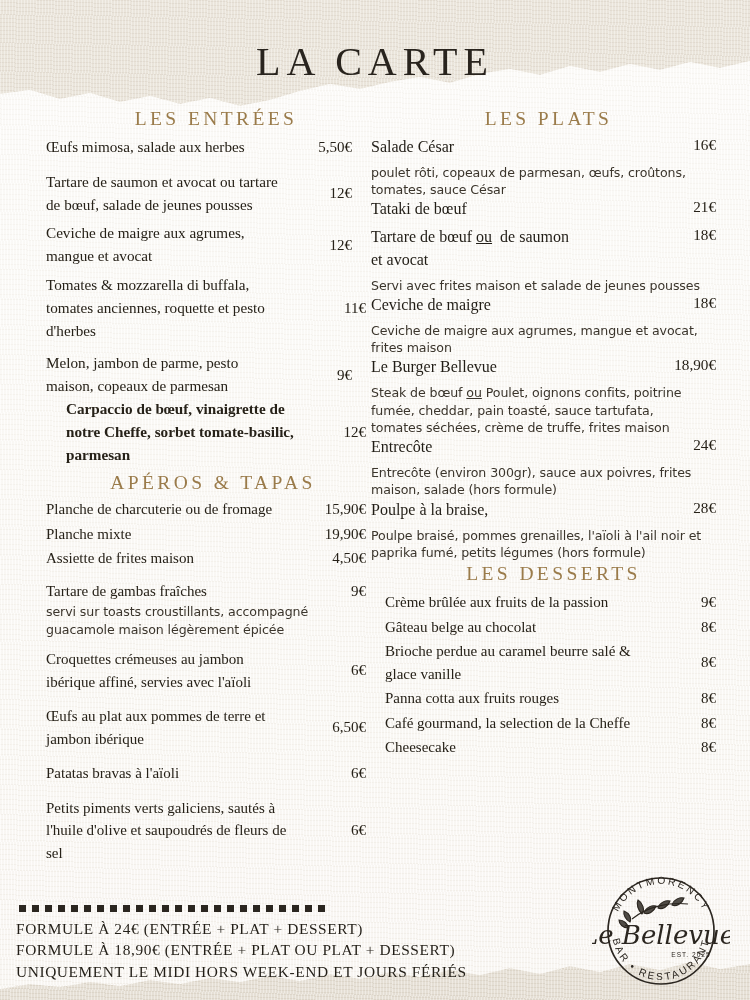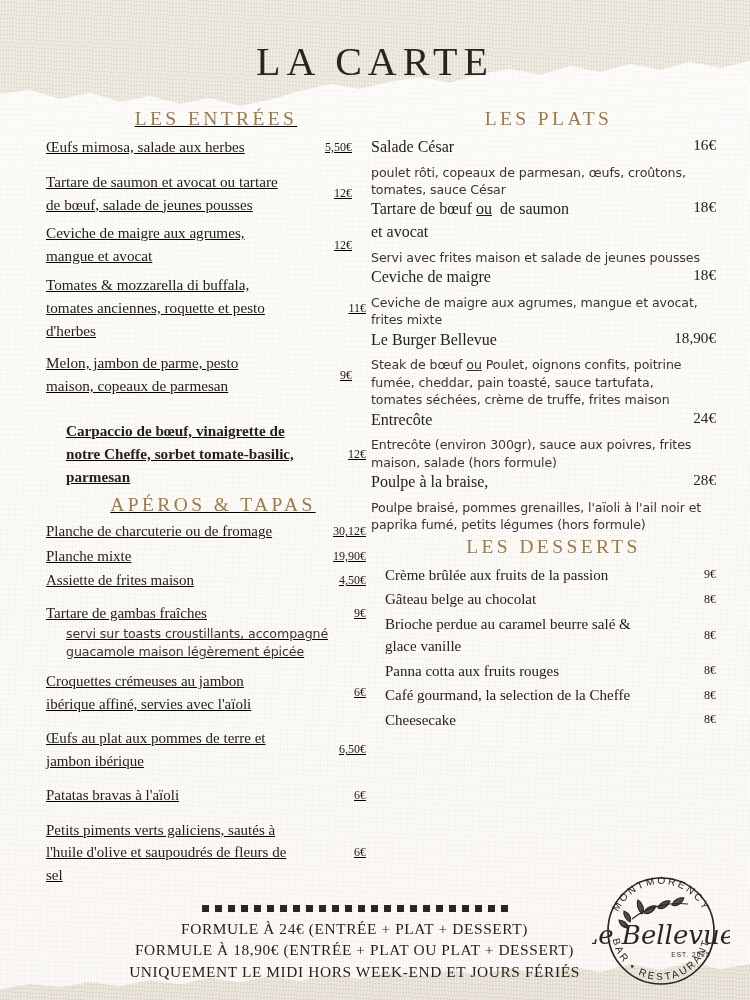--- a/index.html
+++ b/index.html
@@ -52,21 +52,21 @@
   #content { position:absolute; inset:0; }
 
   .title {
     position:absolute; top:38px; left:0; width:750px;
     text-align:center;
     font-size:40px; letter-spacing:6px; color:#29241e;
     font-family:"Liberation Serif", serif;
   }
 
   .col { position:absolute; }
-  .col-left  { left:46px;  top:108px; width:320px;text-decoration:underline; }
+  .col-left  { left:46px;  top:108px; width:320px; }
   .col-right { left:371px; top:108px; width:345px; }
 
   .sec-head {
     text-align:center;
     color:#9a7b4a;
     font-size:19.5px;
     letter-spacing:3.4px;
     font-family:"Liberation Serif", serif;
   }
   .sec-head.entrees  { padding-left:20px; }
@@ -75,21 +75,21 @@
   .sec-head.desserts { padding-left:20px; }
 
   .item { display:flex; align-items:flex-start; }
   .item .nm {
     flex:1 1 auto;
     font-size:15.2px; line-height:1.50; color:#262118;
     padding-right:10px;
   }
   .item .pr {
     flex:0 0 auto;
-    font-size:12px; color:#262118;
+    font-size:15px; color:#262118;
     text-align:right; white-space:nowrap;
   }
   .desc {
     font-size:12.6px; line-height:1.38; color:#3b352c;
     font-family:"DejaVu Sans", sans-serif;
     letter-spacing:-.1px;
   }
 
   
   .col-left .item .pr { width:56px; }
@@ -111,22 +111,21 @@
   }
   .col-right .plat .pr { width:72px; font-size:15.2px; }
   .col-right .dessert { margin-bottom:2px; }
   .col-right .dessert .nm { font-size:15px; padding-left:14px; }
   .col-right .dessert .pr { width:40px; }
 
   u { text-decoration:underline; text-underline-offset:1px;text-align:right; }
 
   
   .footer {
-    position:absolute; left:0; width:709px; top:905px;
-    text-align:center;
+    position:absolute; left:16px; width:709px; top:905px;
   }
   .dots { line-height:0; margin-bottom:6px; }
   .dots i {
     display:inline-block; width:7px; height:7px;
     background:#2b2620; margin:0 3px; vertical-align:middle;
   }
   .f-line {
     font-size:15.4px; letter-spacing:.6px; color:#221e17;
     font-family:"Liberation Serif", serif;
     line-height:1.38;
@@ -158,49 +157,49 @@
           <div class="pr">12€</div>
         </div>
         <div class="item entry vc" style="margin-bottom: 6px;">
           <div class="nm">Ceviche de maigre aux agrumes, mangue et avocat</div>
           <div class="pr">12€</div>
         </div>
         <div class="item entry vc" style="margin-bottom: 10px; justify-content: space-between;">
           <div class="nm">Tomates &amp; mozzarella di buffala, tomates anciennes, roquette et pesto d'herbes</div>
           <div class="pr">11€</div>
         </div>
-        <div class="item entry vc" style="margin-bottom: 22px;">
+        <div class="item entry vc" style="margin-bottom: 0;">
           <div class="nm">Melon, jambon de parme, pesto maison, copeaux de parmesan</div>
           <div class="pr">9€</div>
         </div>
         <div class="item entry vc" style="margin-bottom: 0px; margin-left: 20px;">
           <div class="nm bold">Carpaccio de bœuf, vinaigrette de notre Cheffe, sorbet tomate-basilic, parmesan</div>
           <div class="pr">12€</div>
         </div>
       </div>
 
     <div class="sec-head tapas">APÉROS &amp; TAPAS</div>
     <div id="tapas-list" style="margin-top: 4px;">
         <div class="item tapa vc" style="margin-bottom: 2px;">
           <div class="nm">Planche de charcuterie ou de fromage</div>
-          <div class="pr">30,12€</div>
+          <div class="pr">15,90€</div>
         </div>
         <div class="item tapa vc" style="margin-bottom: 2px;">
           <div class="nm">Planche mixte</div>
           <div class="pr">19,90€</div>
         </div>
         <div class="item tapa vc" style="margin-bottom: 10px;">
           <div class="nm">Assiette de frites maison</div>
           <div class="pr">4,50€</div>
         </div>
         <div class="item tapa vc" style="margin-bottom: 1px;">
           <div class="nm">Tartare de gambas fraîches</div>
           <div class="pr">9€</div>
         </div>
-        <div class="desc" style="margin-bottom: 10px; margin-left: 20px;"> servi sur toasts croustillants, accompagné guacamole maison légèrement épicée</div>
+        <div class="desc" style="margin-bottom: 10px;"> servi sur toasts croustillants, accompagné guacamole maison légèrement épicée</div>
         <div class="item tapa vc" style="margin-bottom: 12px;">
           <div class="nm">Croquettes crémeuses au jambon ibérique affiné, servies avec l'aïoli</div>
           <div class="pr">6€</div>
         </div>
         <div class="item tapa vc" style="margin-bottom: 12px;">
           <div class="nm">Œufs au plat aux pommes de terre et jambon ibérique</div>
           <div class="pr">6,50€</div>
         </div>
         <div class="item tapa vc" style="margin-bottom: 12px;">
           <div class="nm">Patatas bravas à l'aïoli</div>
@@ -215,29 +214,33 @@
 
   <div class="col col-right">
     <div class="sec-head plats">LES PLATS</div>
     <div id="plats-list" style="margin-top: 6px; margin-bottom: 2px;">
         <div class="item plat">
           <div class="nm">Salade César</div>
           <div class="pr">16€</div>
         </div>
         <div class="desc">poulet rôti, copeaux de parmesan, œufs, croûtons, tomates, sauce César</div>
         <div class="item plat">
+          <div class="nm">Tataki de bœuf</div>
+          <div class="pr">21€</div>
+        </div>
+        <div class="item plat">
           <div class="nm">Tartare de bœuf <u>ou</u>&nbsp; de saumon<br>et avocat</div>
           <div class="pr">18€</div>
         </div>
         <div class="desc">Servi avec frites maison et salade de jeunes pousses</div>
         <div class="item plat">
           <div class="nm">Ceviche de maigre</div>
           <div class="pr">18€</div>
         </div>
-        <div class="desc">Ceviche de maigre aux agrumes, mangue et avocat, frites mixte</div>
+        <div class="desc">Ceviche de maigre aux agrumes, mangue et avocat, frites maison</div>
         <div class="item plat">
           <div class="nm">Le Burger Bellevue</div>
           <div class="pr">18,90€</div>
         </div>
         <div class="desc">Steak de bœuf <u>ou</u> Poulet, oignons confits, poitrine<br>fumée, cheddar, pain toasté, sauce tartufata,<br>tomates séchées, crème de truffe, frites maison</div>
         <div class="item plat">
           <div class="nm">Entrecôte</div>
           <div class="pr">24€</div>
         </div>
         <div class="desc">Entrecôte (environ 300gr), sauce aux poivres, frites maison, salade (hors formule)</div>

